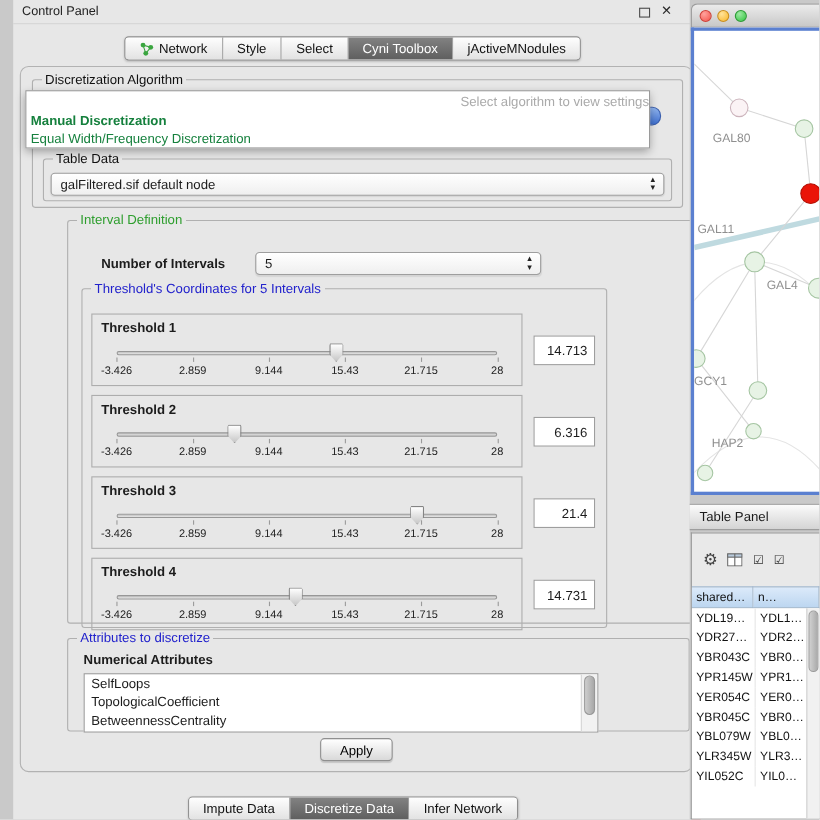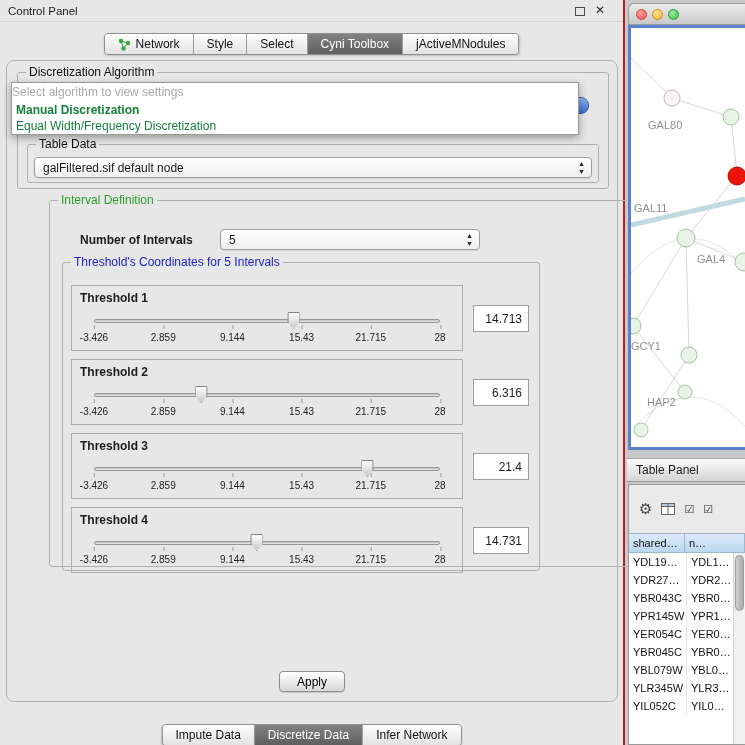--- a/index.html
+++ b/index.html
@@ -1,21 +1,21 @@
 <!DOCTYPE html>
 <html><head>
 <meta charset="utf-8">
 <style>
 *{box-sizing:border-box;margin:0;padding:0;}
 html,body{width:745px;height:745px;}
 body{font-family:"Liberation Sans","DejaVu Sans",sans-serif;background:#c9c9c9;color:#1c1c1c;overflow:hidden;}
 .screen{position:relative;width:745px;height:745px;}
 
 
-.control-panel{position:absolute;left:0;top:0;width:625px;height:745px;background:#e7e7e7;border-right:2px solid #b91c1c;}
+.control-panel{position:absolute;left:12px;top:0;width:625px;height:745px;background:#e7e7e7;border-right:8px solid #b91c1c;}
 .titlebar{position:absolute;left:0;top:0;right:0;height:22px;display:flex;align-items:center;padding:0 8px;border-bottom:1px solid #d5d5d5;}
 .titlebar .title{font-size:11.5px;color:#222;}
 .float-icon{position:absolute;right:38px;top:7px;width:10px;height:9px;border:1.5px solid #4a4a4a;}
 .close-icon{position:absolute;right:18px;top:3px;font-size:12px;font-weight:bold;color:#2a2a2a;}
 
 .tabbar{display:flex;height:22px;border:1px solid #8f8f8f;border-radius:4px;overflow:hidden;box-shadow:0 1px 2px rgba(0,0,0,.18);background:#e3e3e3;}
 .top-tabs{position:absolute;top:33px;left:50%;transform:translateX(-50%);}
 .bottom-tabs{position:absolute;top:704px;left:50%;transform:translateX(-50%);margin-top:20px;}
 .tab{display:flex;align-items:center;gap:5px;padding:0 13px;font-size:12px;color:#111;background:linear-gradient(#fefefe,#e2e2e2);border-right:1px solid #9a9a9a;white-space:nowrap;}
 .tab:last-child{border-right:none;}
@@ -25,21 +25,21 @@
 .main-box{position:absolute;left:6px;top:60px;width:612px;height:642px;border:1px solid #b2b2b2;border-radius:8px;}
 
 fieldset{position:absolute;border:1px solid #b0b0b0;border-radius:3px;min-width:0;}
 legend{font-size:12px;padding:0 3px;margin-left:8px;color:#111;}
 legend.green-t{color:#2e9e2e;}
 legend.blue-t{color:#2222cc;}
 
 .algo-fs{left:10px;top:4px;width:592px;height:124px;}
 .combo-capsule{position:absolute;left:560px;top:36px;width:22px;height:17px;border-radius:8px;background:linear-gradient(#8fb4ee,#3f6fce);border:1px solid #3a5fae;z-index:5;}
 .algo-popup{position:absolute;left:4px;top:21px;width:568px;height:53px;background:#fff;border:1px solid #9a9a9a;box-shadow:0 3px 8px rgba(0,0,0,.35);z-index:10;}
-.popup-placeholder{font-size:12px;color:#aaa;text-align:left;height:19px;line-height:19px;}
+.popup-placeholder{font-size:12px;color:#aaa;text-align:right;height:19px;line-height:19px;}
 .popup-item{font-size:12px;height:16px;line-height:16px;padding-left:4px;color:#15803d;}
 .popup-item.bold{font-weight:bold;}
 
 .table-data-fs{left:20px;top:76px;width:572px;height:46px;}
 .combo{position:relative;height:21px;background:linear-gradient(#ffffff,#efefef);border:1px solid #9e9e9e;border-radius:4px;font-size:12px;display:flex;align-items:center;padding:0 22px 0 8px;box-shadow:0 1px 1px rgba(0,0,0,.08);}
 .combo .combo-arrows{position:absolute;right:6px;top:2px;display:flex;flex-direction:column;font-size:7px;line-height:8px;color:#222;text-align:center;}
 .table-data-combo{margin:6px 6px 0 6px;width:calc(100% - 12px);}
 
 .interval-fs{left:42px;top:132px;width:636px;height:374px;}
 .ni-label{position:absolute;left:30px;top:26px;font-size:12px;font-weight:bold;}
@@ -237,20 +237,34 @@
                     <span style="left: 80%;">21.715</span>
                     <span style="left: 100%;">28</span>
                   </div>
                 </div>
                 <div class="thr-value">14.731</div>
               </div>
             </div>
         </fieldset>
       </fieldset>
 
+      <fieldset class="attrs-fs">
+        <legend class="blue-t">Attributes to discretize</legend>
+        <div class="attrs-sub">Numerical Attributes</div>
+        <div class="listbox">
+          <div id="attr-items">
+              <div class="attr-item">SelfLoops</div>
+              <div class="attr-item">TopologicalCoefficient</div>
+              <div class="attr-item">BetweennessCentrality</div>
+            </div>
+          <div class="list-scrollbar">
+            <div class="thumb"></div>
+          </div>
+        </div>
+      </fieldset>
 
       <button class="apply-btn">Apply</button>
     </div>
 
     <div class="tabbar bottom-tabs" id="bottom-tabs">
         <div class="tab">
           <span>Impute Data</span>
         </div>
         <div class="tab selected">
           <span>Discretize Data</span>

